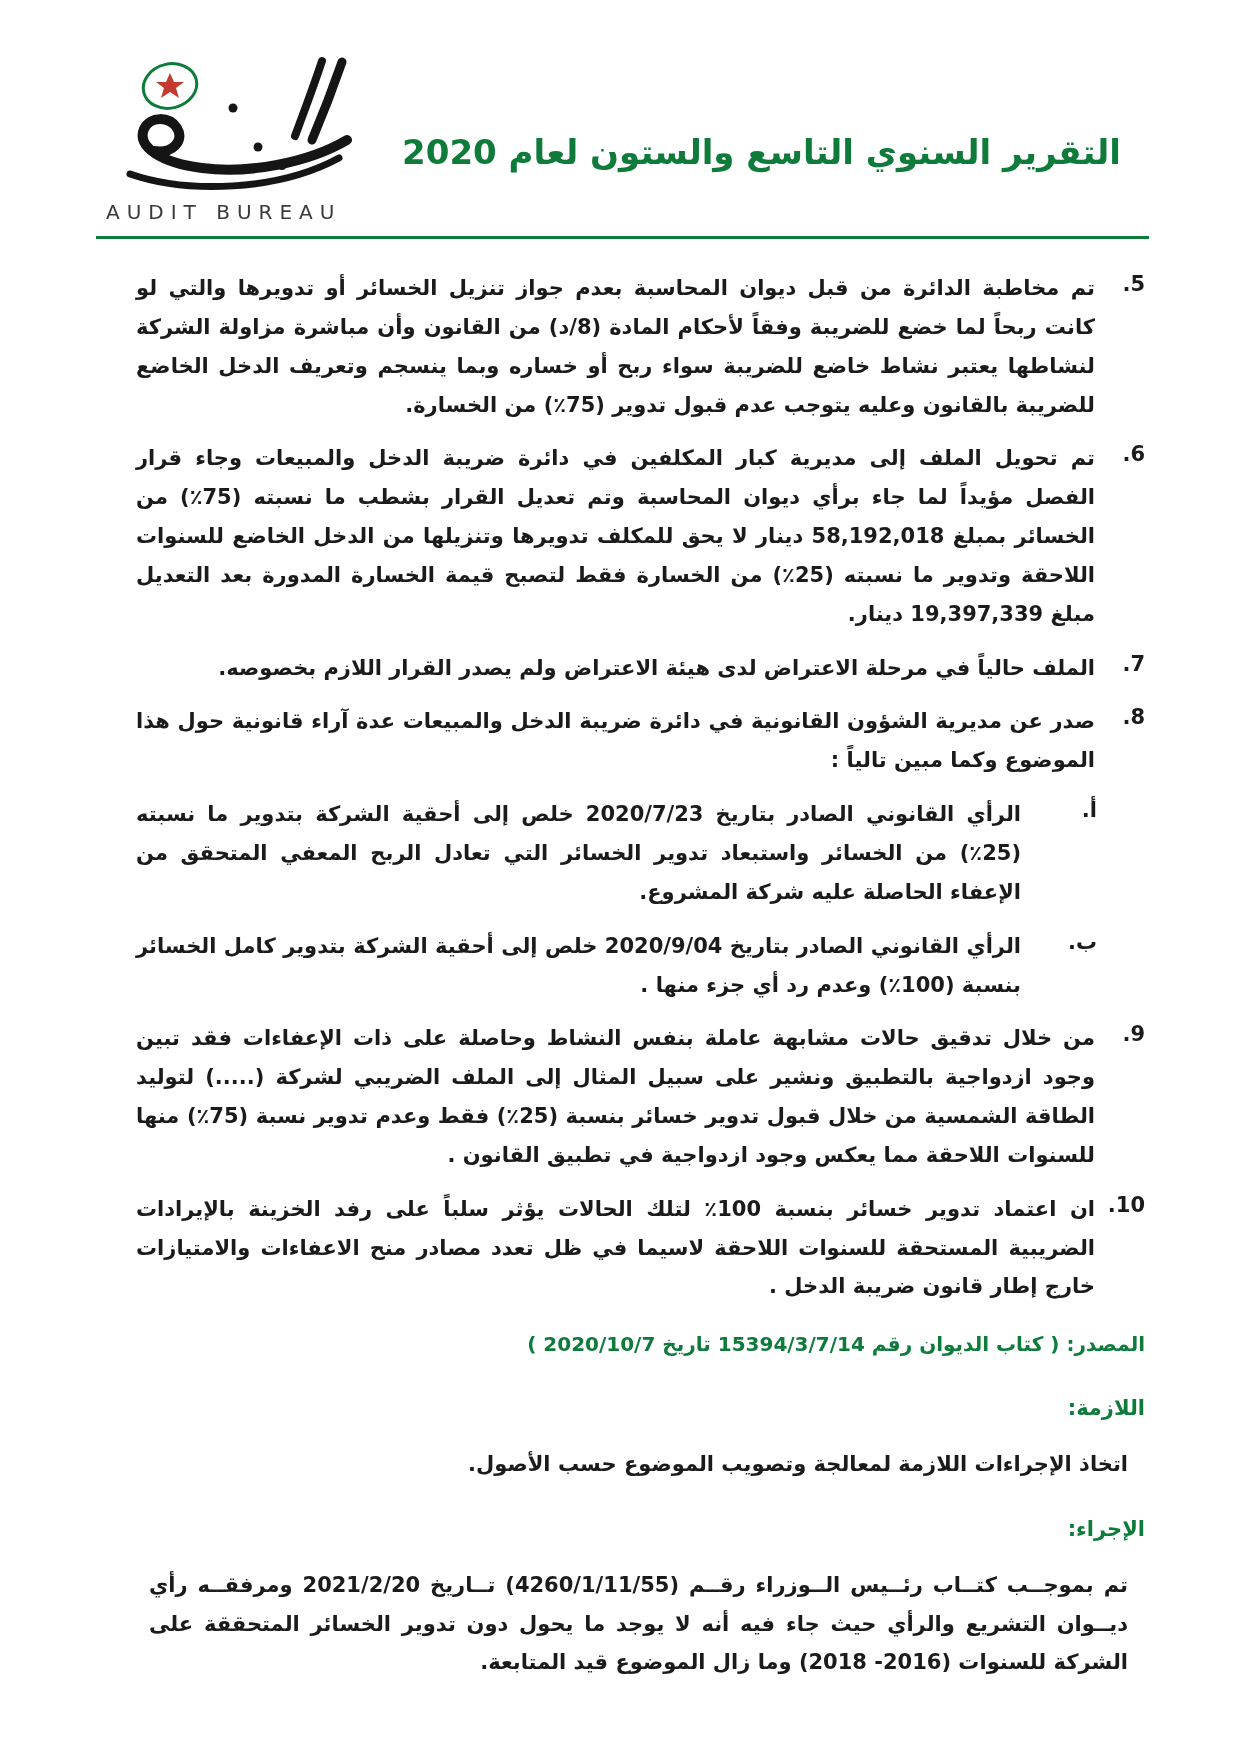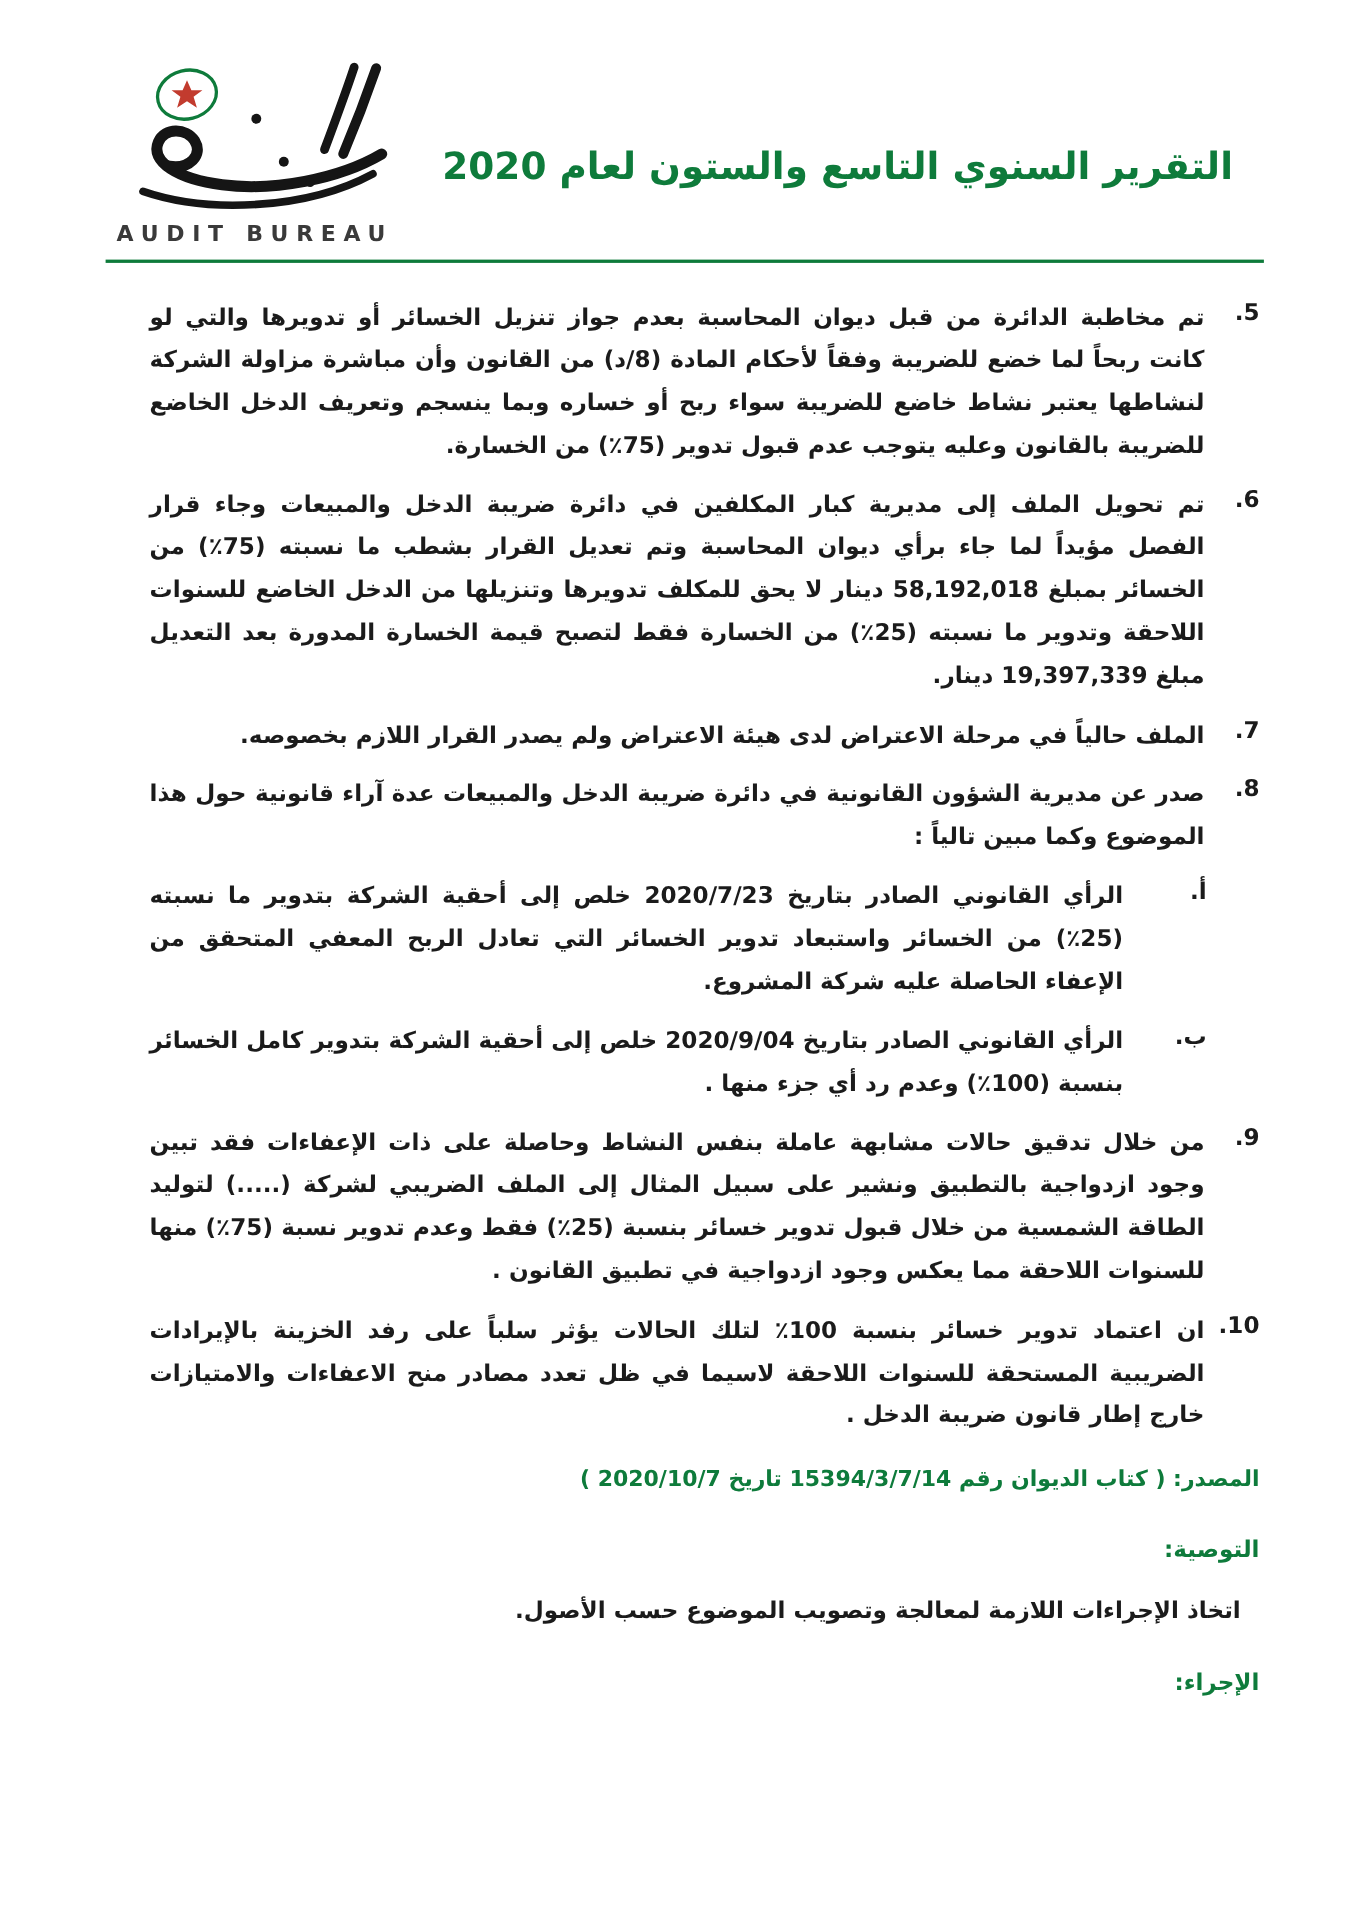--- a/index.html
+++ b/index.html
@@ -11,21 +11,21 @@
   html,body{ margin:0; padding:0; background:#ffffff; }
   body{ font-family:"DejaVu Sans", sans-serif; }
   .page{
     position:relative; width:1241px; height:1755px;
     background:#ffffff; overflow:hidden; margin:0 auto;
   }
   
   .header{ display:flex; align-items:flex-start; padding:46px 92px 0 106px; }
   .logo{ width:268px; flex:0 0 268px; }
   .logo-caption{
-    margin-top:2px; font-size:20px; font-weight:bold; color:#3a3a3a;
+    margin-top:2px; font-size:20px; font-weight:normal; color:#3a3a3a;
     letter-spacing:7px; white-space:nowrap;
   }
   .title-wrap{ flex:1; display:flex; justify-content:center; }
   .report-title{
     direction:rtl; margin:86px 0 0 0; color:var(--accent-green);
     font-size:34px; font-weight:bold; text-align:center; white-space:nowrap;
   }
   .header-rule{ height:3px; background:var(--accent-green); margin:12px 92px 0 96px; }
   
   .content{
@@ -115,21 +115,22 @@
       <p class="item-text">من خلال تدقيق حالات مشابهة عاملة بنفس النشاط وحاصلة على ذات الإعفاءات فقد تبين وجود ازدواجية بالتطبيق ونشير على سبيل المثال إلى الملف الضريبي لشركة (.....) لتوليد الطاقة الشمسية من خلال قبول تدوير خسائر بنسبة (25٪) فقط وعدم تدوير نسبة (75٪) منها للسنوات اللاحقة مما يعكس وجود ازدواجية في تطبيق القانون .</p>
     </div>
 
     <div class="item">
       <span class="marker">10.</span>
       <p class="item-text">ان اعتماد تدوير خسائر بنسبة 100٪ لتلك الحالات يؤثر سلباً على رفد الخزينة بالإيرادات الضريبية المستحقة للسنوات اللاحقة لاسيما في ظل تعدد مصادر منح الاعفاءات والامتيازات خارج إطار قانون ضريبة الدخل .</p>
     </div>
 
     <div class="source-line">المصدر: ( كتاب الديوان رقم 15394/3/7/14 تاريخ 2020/10/7 )</div>
 
-    <div class="section-label">التوصية:</div>
+    <div class="section-label">اللازمة:</div>
     <p class="section-text">اتخاذ الإجراءات اللازمة لمعالجة وتصويب الموضوع حسب الأصول.</p>
 
     <div class="section-label">الإجراء:</div>
+    <p class="section-text">تم بموجــب كتــاب رئــيس الــوزراء رقــم (4260/1/11/55) تــاريخ 2021/2/20 ومرفقــه رأي ديــوان التشريع والرأي حيث جاء فيه أنه لا يوجد ما يحول دون تدوير الخسائر المتحققة على الشركة للسنوات (2016- 2018) وما زال الموضوع قيد المتابعة.</p>
 
 
   </div>
 
 </div>
 
 </body></html>

